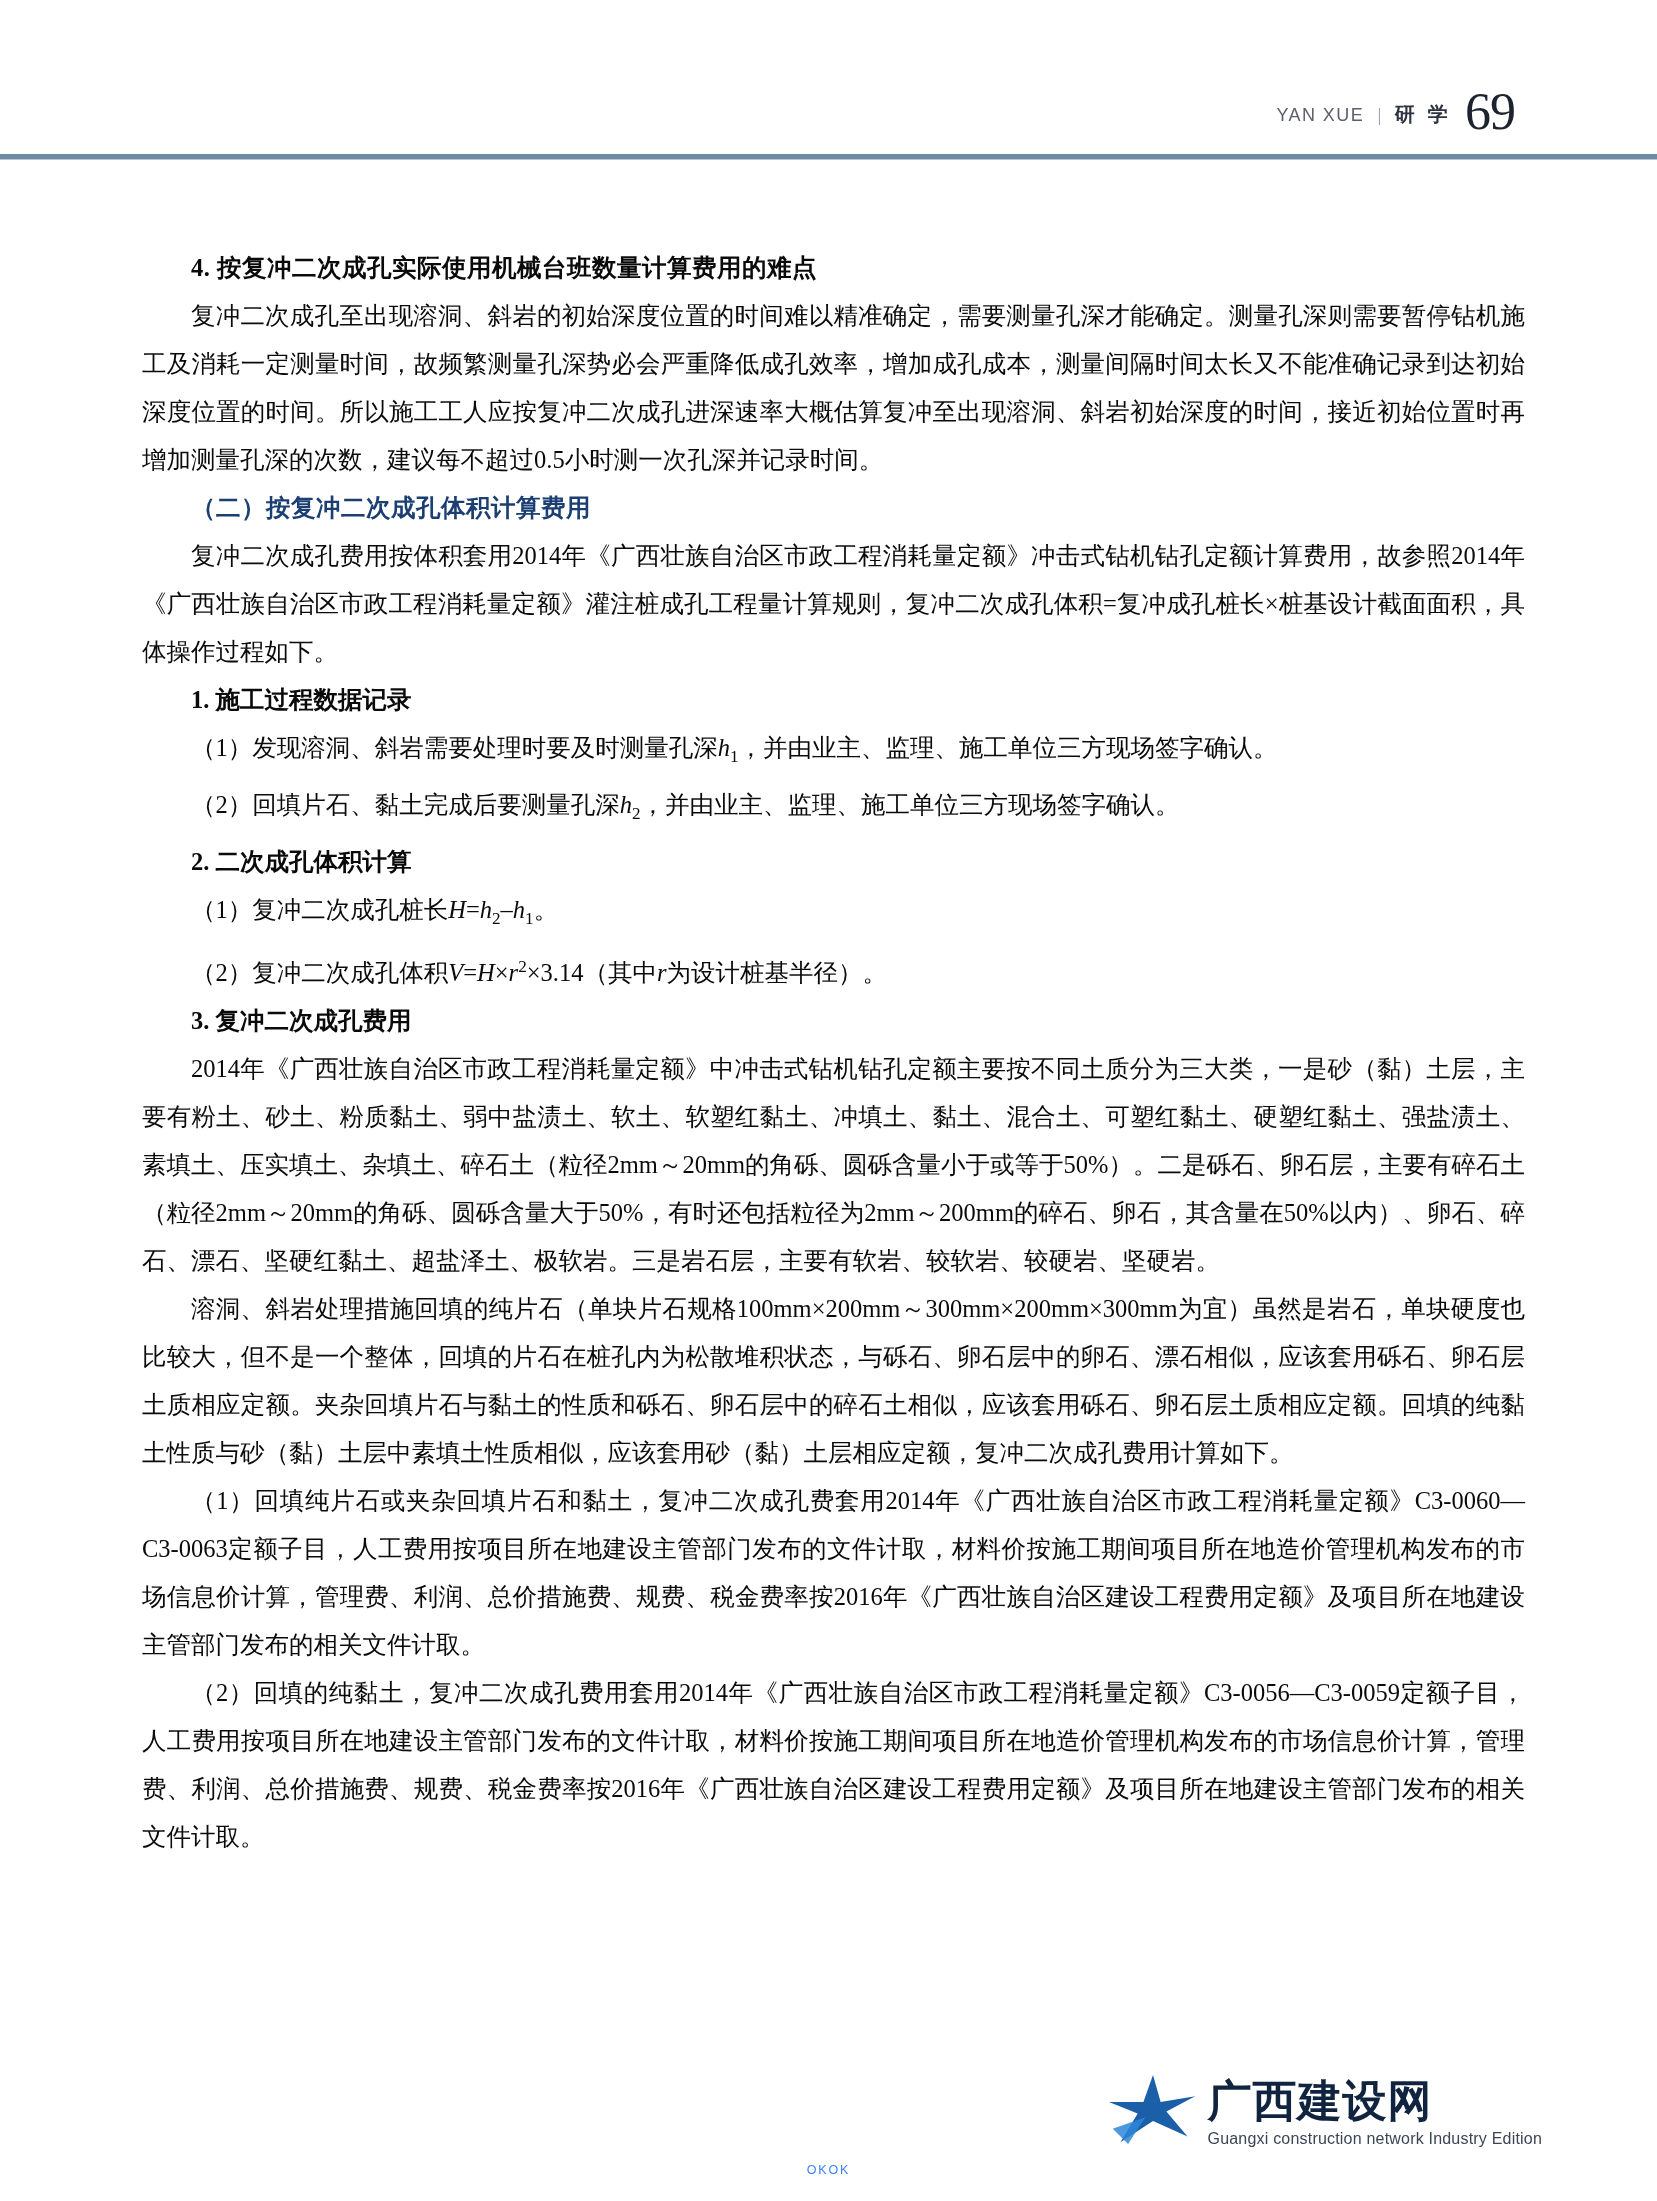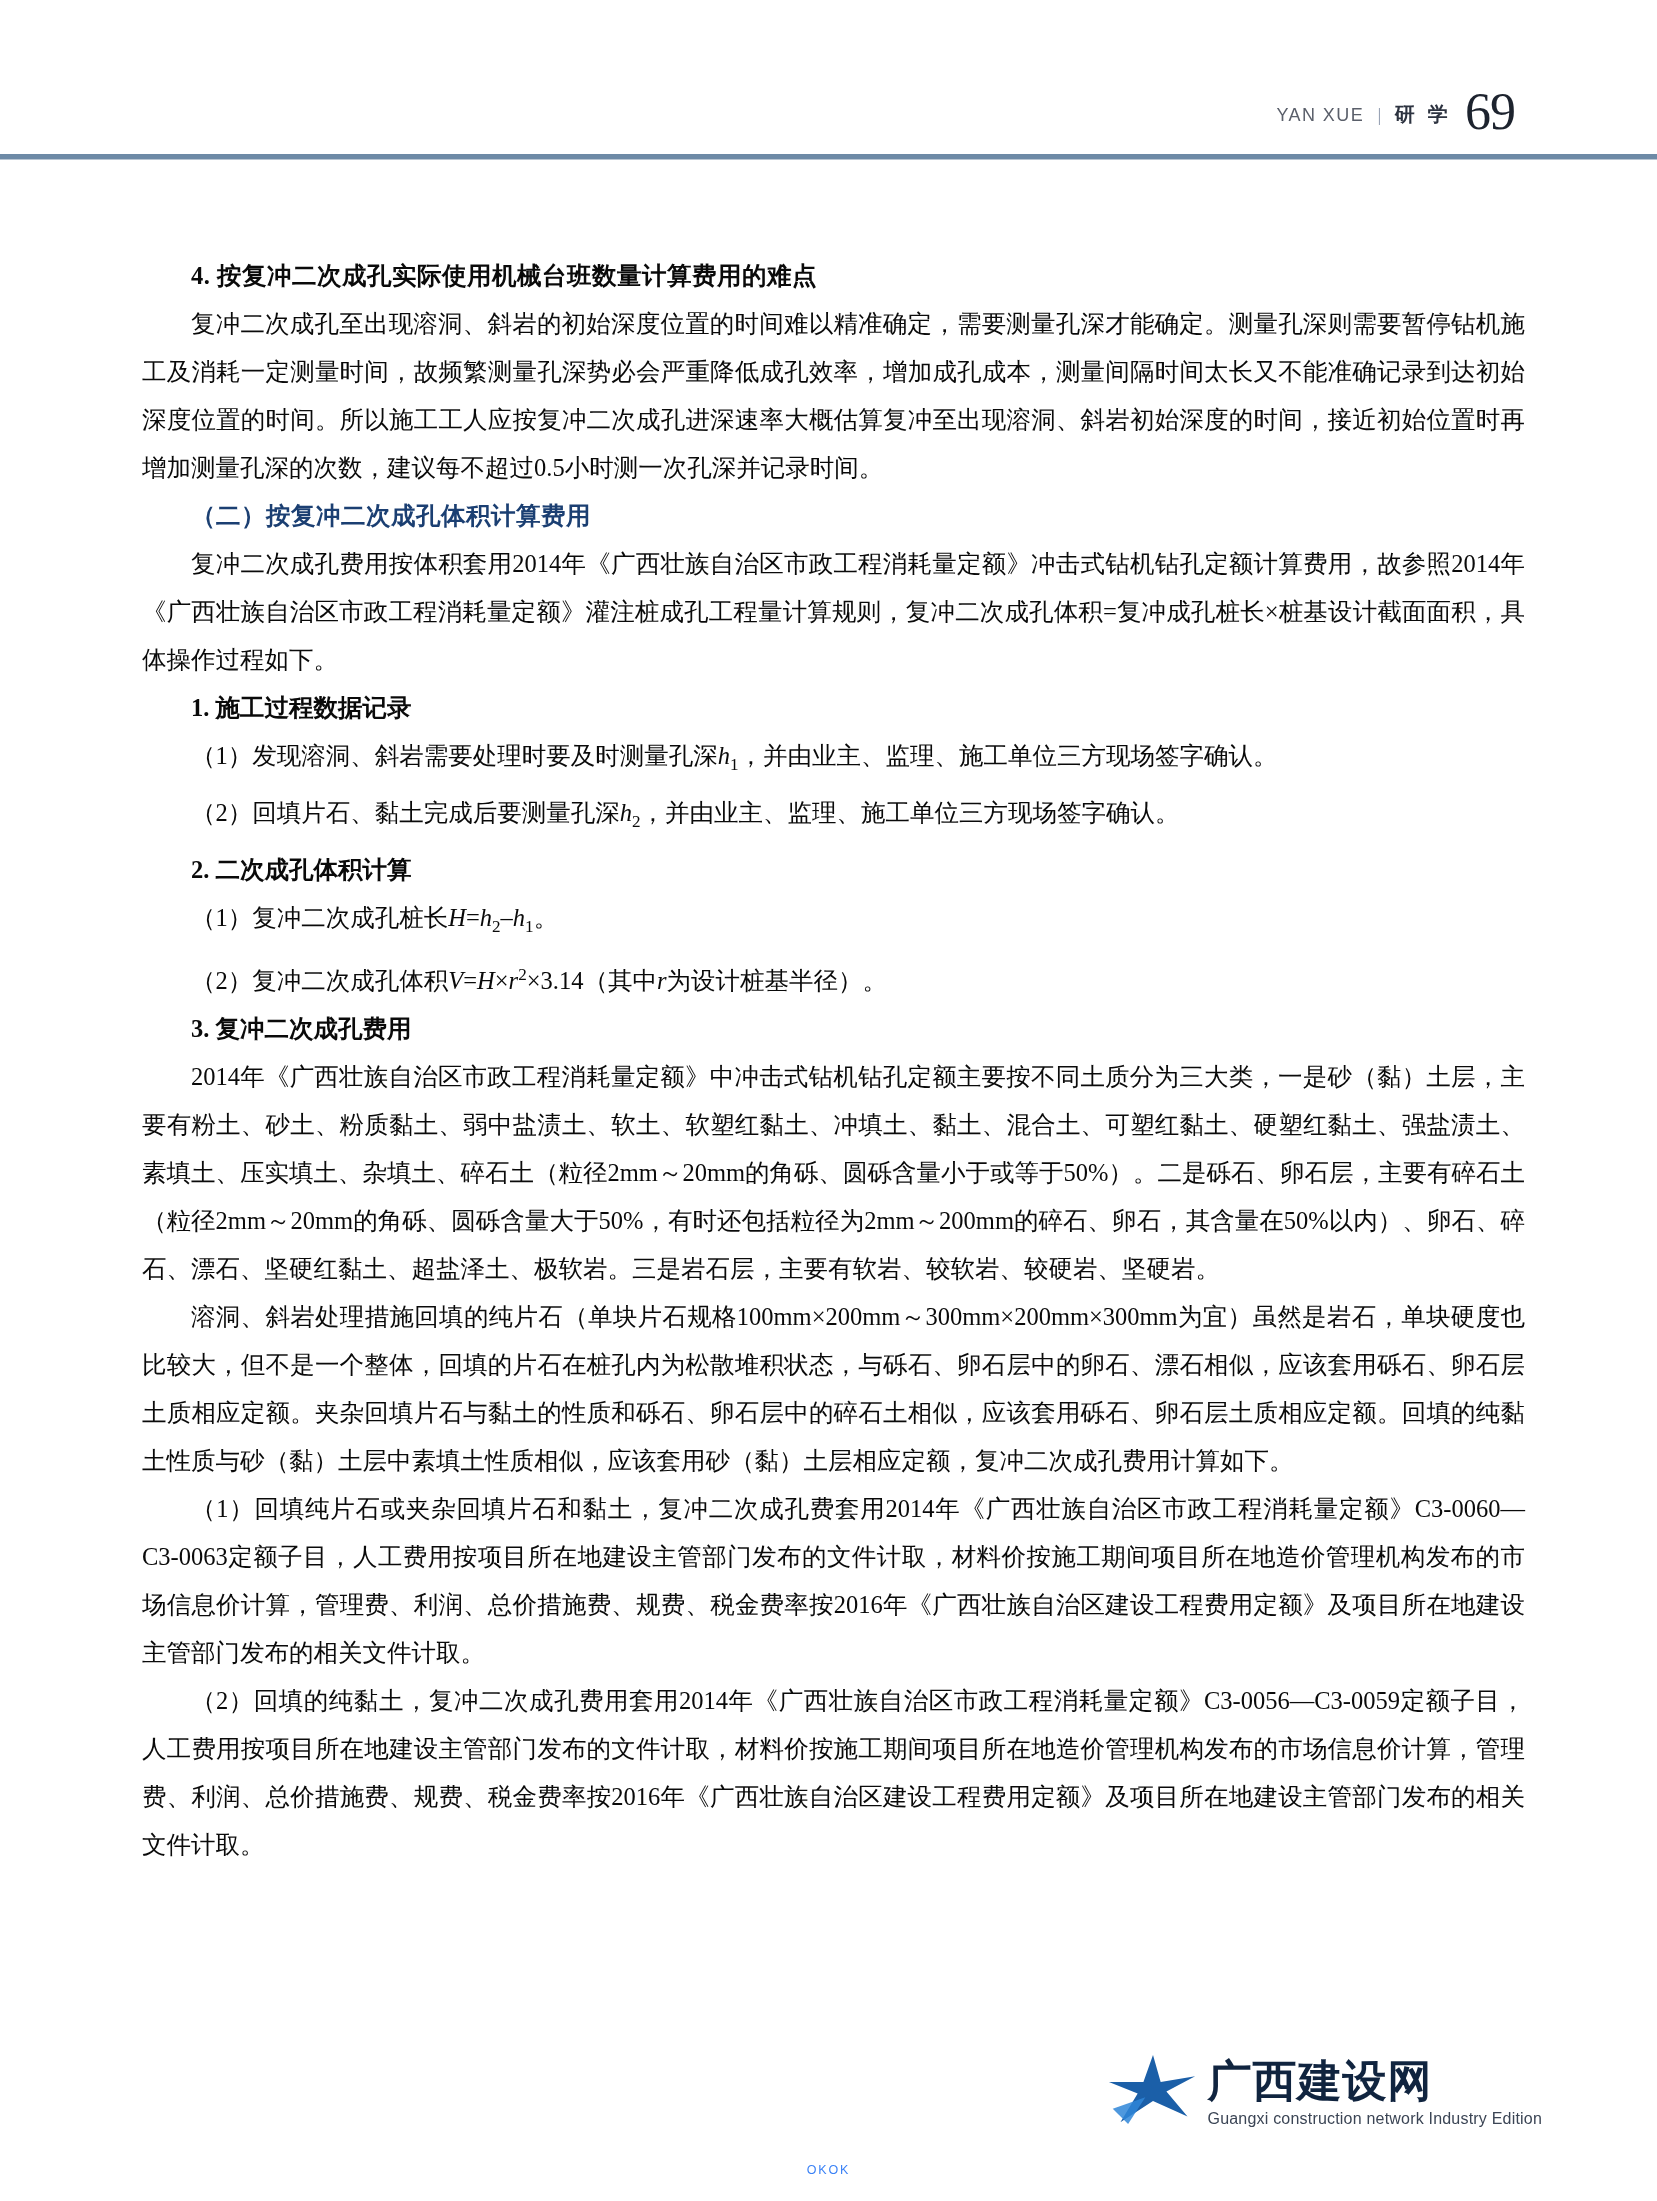--- a/index.html
+++ b/index.html
@@ -73,21 +73,21 @@
     top: 159px;
     width: 1657px;
     height: 1px;
     background: #b9c6d3;
   }
 
   
   .content {
     position: absolute;
     left: 142px;
-    top: 252px;
+    top: 244px;
     width: 1383px;
     font-size: 24.5px;
     line-height: 48px;
     text-align: justify;
     text-justify: inter-ideograph;
   }
   .content p {
     margin: 0;
   }
   .p-indent {
@@ -119,21 +119,21 @@
     font-size: 0.7em;
   }
   sup {
     font-size: 0.7em;
   }
 
   
   .footer {
     position: absolute;
     right: 115px;
-    bottom: 74px;
+    bottom: 54px;
     display: flex;
     align-items: flex-end;
     gap: 9px;
   }
   .footer-star {
     width: 92px;
     height: 75px;
     position: relative;
   }
   .footer-star svg { display: block; }

